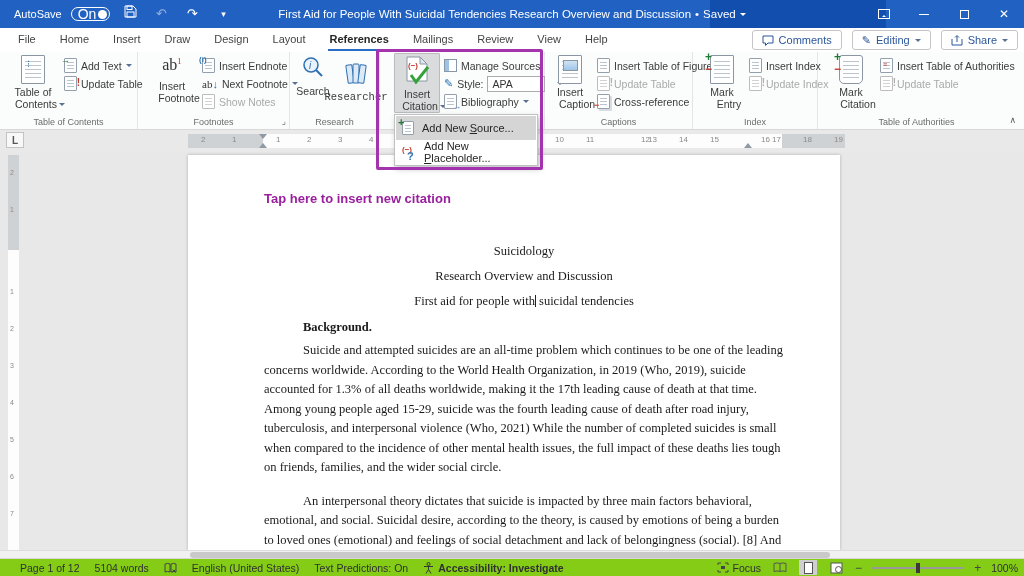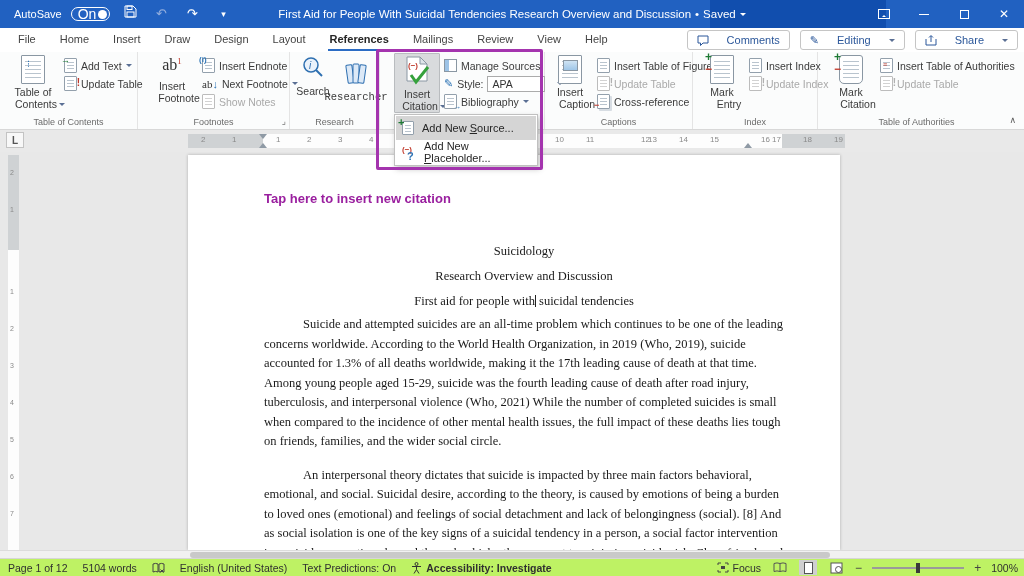--- a/index.html
+++ b/index.html
@@ -24,21 +24,21 @@
   .ico-ribbonopts::after { content:""; position:absolute; left:3px; top:3px; border:2.5px solid transparent; border-bottom-color:#fff; }
   .chev-dn-w { width:0; height:0; border:3px solid transparent; border-top-color:#fff; margin-top:3px; }
 
   
   #tabrow { position:absolute; left:0; top:28px; width:1024px; height:24px; background:#ffffff; display:flex; align-items:center; }
   #tabs { display:flex; height:24px; padding-left:6px; }
   .tab { padding:0 12px; font-size:11px; color:#444; line-height:22px; height:24px; position:relative; cursor:default; }
   .tab.active { color:#262626; font-weight:700; }
   .tab.active::after { content:""; position:absolute; left:10px; right:10px; bottom:1px; height:2.5px; background:#2b6cc4; }
   .tab-actions { position:absolute; right:6px; top:2px; display:flex; gap:10px; }
-  .act-btn { display:flex; align-items:center; gap:18px; height:20px; border:1px solid #c5c5c5; border-radius:3px; padding:0 9px; font-size:11px; color:#2b579a; background:#fff; }
+  .act-btn { display:flex; align-items:center; gap:5px; height:20px; border:1px solid #c5c5c5; border-radius:3px; padding:0 9px; font-size:11px; color:#2b579a; background:#fff; }
   .chev-dn { width:0; height:0; border:3px solid transparent; border-top-color:#5a6f94; margin-top:3px; }
 
   
   #ribbon { position:absolute; left:0; top:52px; width:1024px; height:78px; background:#fbfcfc; border-bottom:1px solid #d8d8d8; }
   .group { position:absolute; top:0; height:77px; border-right:1px solid #e4e4e4; }
   .group-label { position:absolute; bottom:2px; left:0; right:0; text-align:center; font-size:9px; color:#6b6b6b; }
   .big-btn { position:absolute; display:flex; flex-direction:column; align-items:center; font-size:10.5px; color:#3b3b3b; line-height:12px; }
   .big-btn .lbl { margin-top:2px; display:flex; flex-direction:column; align-items:center; }
   .big-btn .l2 { display:flex; align-items:center; gap:2px;margin-left:14px; }
   .small-btn { position:absolute; display:flex; align-items:center; gap:4px; font-size:10.5px; color:#3b3b3b; height:17px; white-space:nowrap; }
@@ -99,21 +99,21 @@
   .caret { display:inline-block; width:1px; height:12px; background:#222; vertical-align:-2px; margin-right:3px; }
   #doc-heading { font-weight:700; margin:10px 0 0 39px; line-height:16px; }
   .body-para { line-height:19.5px; text-indent:39px; margin-top:6px; text-align:left; }
   .body-para + .body-para { margin-top:14px; }
 
   
   #hscroll { position:absolute; left:0; top:550px; width:1024px; height:8px; background:#f1f1f1; border-top:1px solid #dcdcdc; }
   #hscroll .thumb { position:absolute; left:190px; top:1px; width:640px; height:6px; background:#c9c9c9; border-radius:3px; }
 
   
-  #statusbar { position:absolute; left:0; top:558px; width:1024px; height:18px; background:#bef264; border-top:1px solid #d6d6d6; display:flex; align-items:center; font-size:10.5px; color:#303030; }
+  #statusbar { position:absolute; left:0; top:558px; width:1024px; height:18px; background:#84cc16; border-top:1px solid #d6d6d6; display:flex; align-items:center; font-size:10.5px; color:#303030;padding-left:12px; }
   .sb-left { display:flex; align-items:center; gap:15px; padding-left:8px; }
   .sb-right { position:absolute; right:6px; display:flex; align-items:center; gap:10px; }
   .sb-item { display:flex; align-items:center; gap:4px; }
   .sb-bold { font-weight:700; }
   .view-ic { width:18px; height:15px; display:flex; align-items:center; justify-content:center; }
   .view-ic.active { background:#cfcfcf; }
   .mini-page { width:9px; height:12px; border:1px solid #555; background:#fff; }
   .zoom-track { position:relative; width:92px; height:2px; background:#9a9a9a; }
   .zoom-thumb { position:absolute; left:44px; top:-4px; width:4px; height:10px; background:#3a3a3a; }
   .zoom-sign { font-size:12px; color:#444; line-height:1; }
@@ -452,20 +452,21 @@
         <span class="vnum" style="top: 318px;">6</span>
         <span class="vnum" style="top: 355px;">7</span>
       </div>
     <div id="page">
       <div id="instruction">Tap here to insert new citation</div>
       <div id="t1" class="doc-serif center-line">Suicidology</div>
       <div id="t2" class="doc-serif center-line">Research Overview and Discussion</div>
       <div id="t3" class="doc-serif center-line">
         <span>First aid for people with</span><span class="caret"></span><span>suicidal tendencies</span>
       </div>
+      <div id="doc-heading" class="doc-serif">Background.</div>
       <div id="doc-body">
           <p class="doc-serif body-para">Suicide and attempted suicides are an all-time problem which continues to be one of the leading concerns worldwide. According to the World Health Organization, in 2019 (Who, 2019), suicide accounted for 1.3% of all deaths worldwide, making it the 17th leading cause of death at that time. Among young people aged 15-29, suicide was the fourth leading cause of death after road injury, tuberculosis, and interpersonal violence (Who, 2021) While the number of completed suicides is small when compared to the incidence of other mental health issues, the full impact of these deaths lies tough on friends, families, and the wider social circle.</p>
           <p class="doc-serif body-para">An interpersonal theory dictates that suicide is impacted by three main factors behavioral, emotional, and social. Suicidal desire, according to the theory, is caused by emotions of being a burden to loved ones (emotional) and feelings of social detachment and lack of belongingness (social). [8] And as social isolation is one of the key signs of a suicidal tendency in a person, a social factor intervention is a suicide prevention channel through which others can act to minimize suicide risk. Close friends and family members are in a good position to play the role of a helper, as they can act to increase feelings of belonging by communicating with the</p>
         </div>
     </div>
   </div>
 
   <div id="citation-menu">
     <div class="menu-item hl">
       <span class="dic" style="width:12px;height:14px;">

